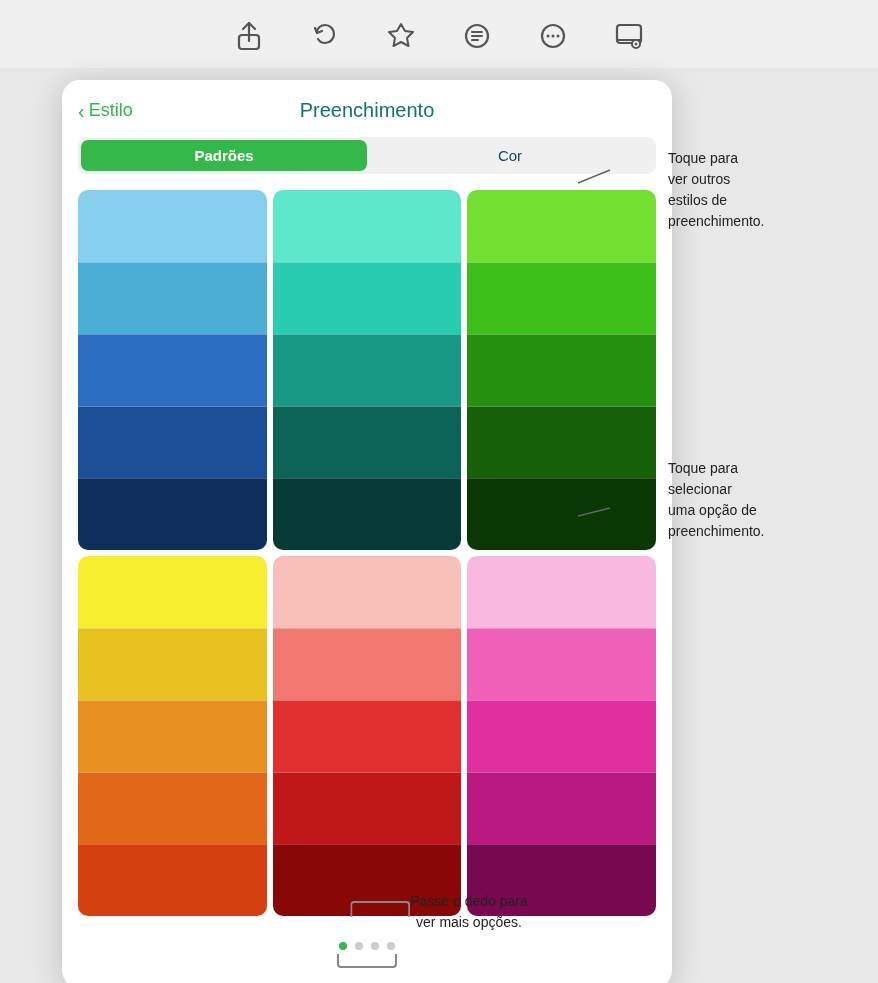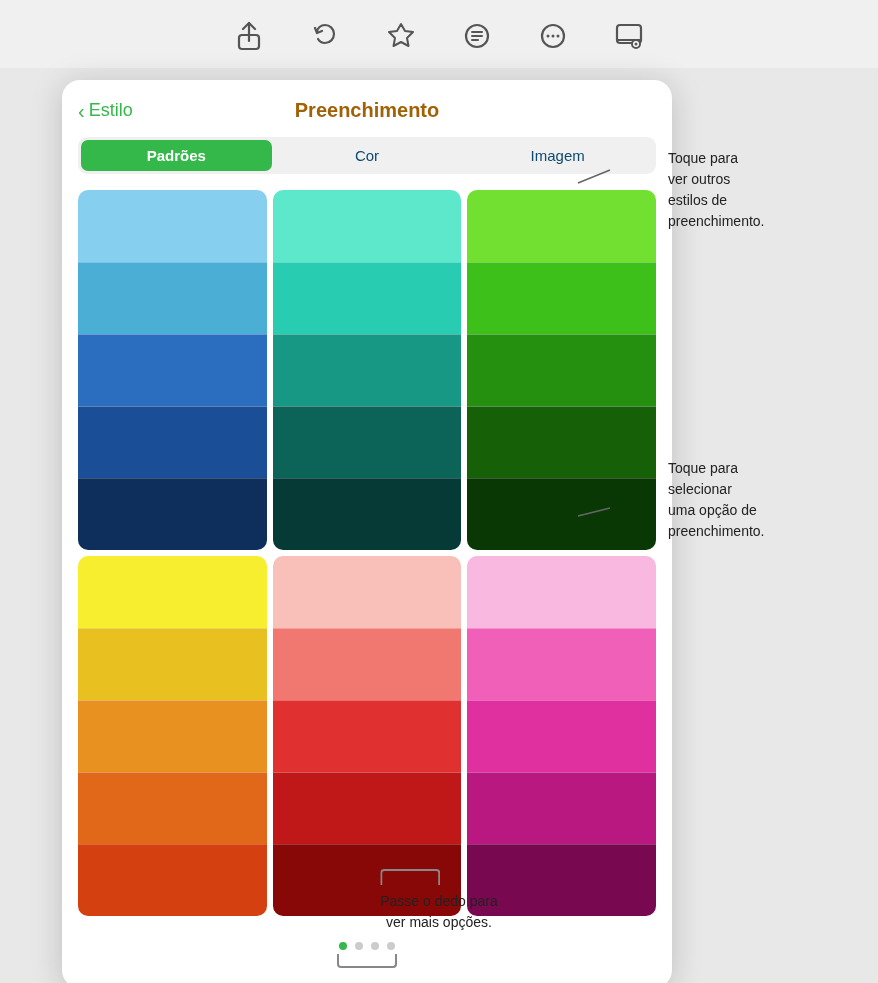--- a/index.html
+++ b/index.html
@@ -65,22 +65,22 @@
     .back-chevron {
       font-size: 20px;
       line-height: 1;
     }
 
     .panel-title {
       position: absolute;
       left: 50%;
       transform: translateX(-50%);
       font-size: 20px;
-      font-weight: 700;
-      color: #a16207;
+      font-weight: 400;
+      color: #0f766e;
     }
 
     
     .tabs {
       display: flex;
       align-items: center;
       justify-content: space-between;
       gap: 0;
       margin: 0 16px 16px 16px;
       background: #f0f0f0;
@@ -216,21 +216,20 @@
       <div class="back-btn">
         <span class="back-chevron">‹</span>
         <span>Estilo</span>
       </div>
       <span class="panel-title">Preenchimento</span>
     </div>
 
     <div class="tabs">
       <div class="tab active">Padrões</div>
       <div class="tab">Cor</div>
-      <div class="tab">Imagem</div>
     </div>
 
     <div class="color-grid">
 
       <div class="color-column">
         <div class="color-swatch" style="background:#87cfee;"></div>
         <div class="color-swatch" style="background:#4baed4; border-top:1px solid rgba(255,255,255,0.3);"></div>
         <div class="color-swatch" style="background:#2b6ec0; border-top:1px solid rgba(255,255,255,0.3);"></div>
         <div class="color-swatch" style="background:#1a4e96; border-top:1px solid rgba(255,255,255,0.3);"></div>
         <div class="color-swatch" style="background:#0e2f5c; border-top:1px solid rgba(255,255,255,0.2);"></div>
@@ -305,17 +304,17 @@
       <span style="font-size:14px; color:#222; line-height:1.5;">Toque para<br>ver outros<br>estilos de<br>preenchimento.</span>
     </div>
 
     <div style="position:absolute; top:330px; left:20px;">
       <span style="font-size:14px; color:#222; line-height:1.5;">Toque para<br>selecionar<br>uma opção de<br>preenchimento.</span>
     </div>
   </div>
 
 </div>
 
-<div style="display:flex; flex-direction:column; position:absolute; bottom:50px; left:50%; transform:translateX(-50%);">
+<div style="display:flex; flex-direction:row; align-items:center; position:absolute; bottom:50px; left:50%; transform:translateX(-50%);">
 
   <div style="width:60px; height:16px; border-left:2px solid #888; border-right:2px solid #888; border-top:2px solid #888; border-radius:4px 4px 0 0; margin-bottom:6px;"></div>
   <span style="font-size:14px; color:#222; line-height:1.5; text-align:center;">Passe o dedo para<br>ver mais opções.</span>
 </div>
 
 </body></html>

